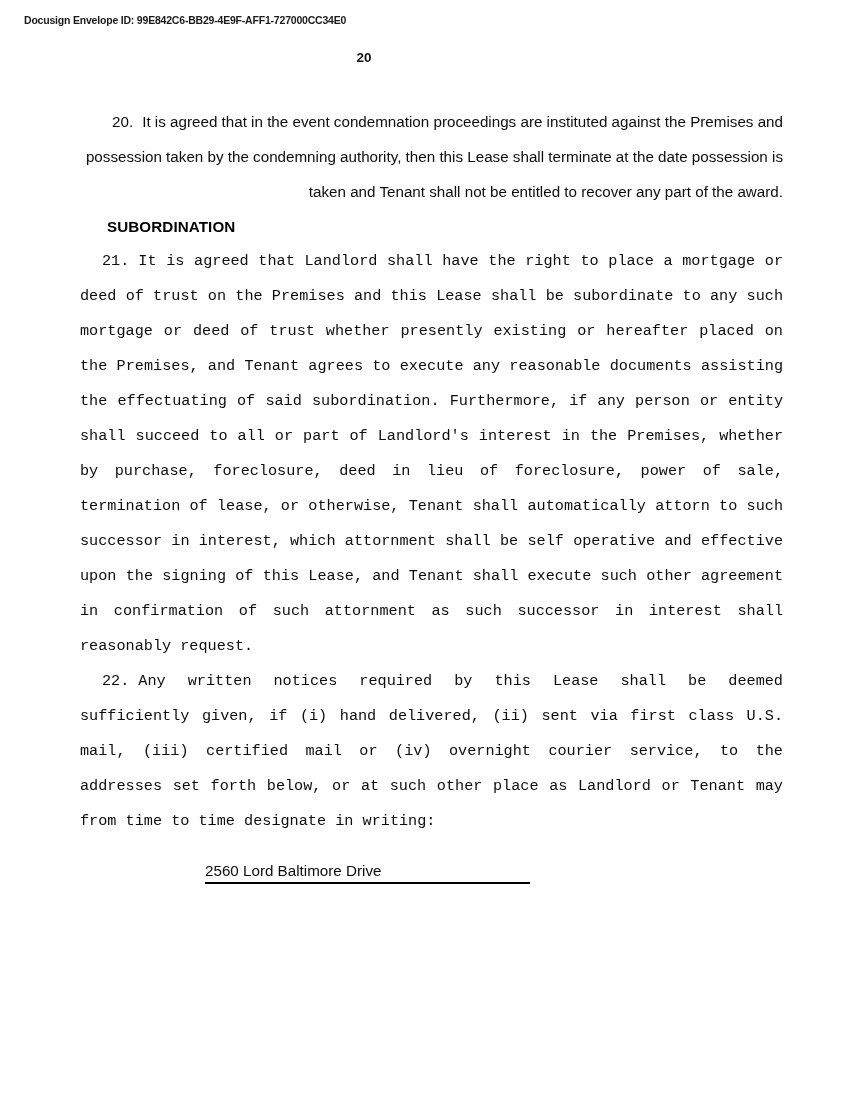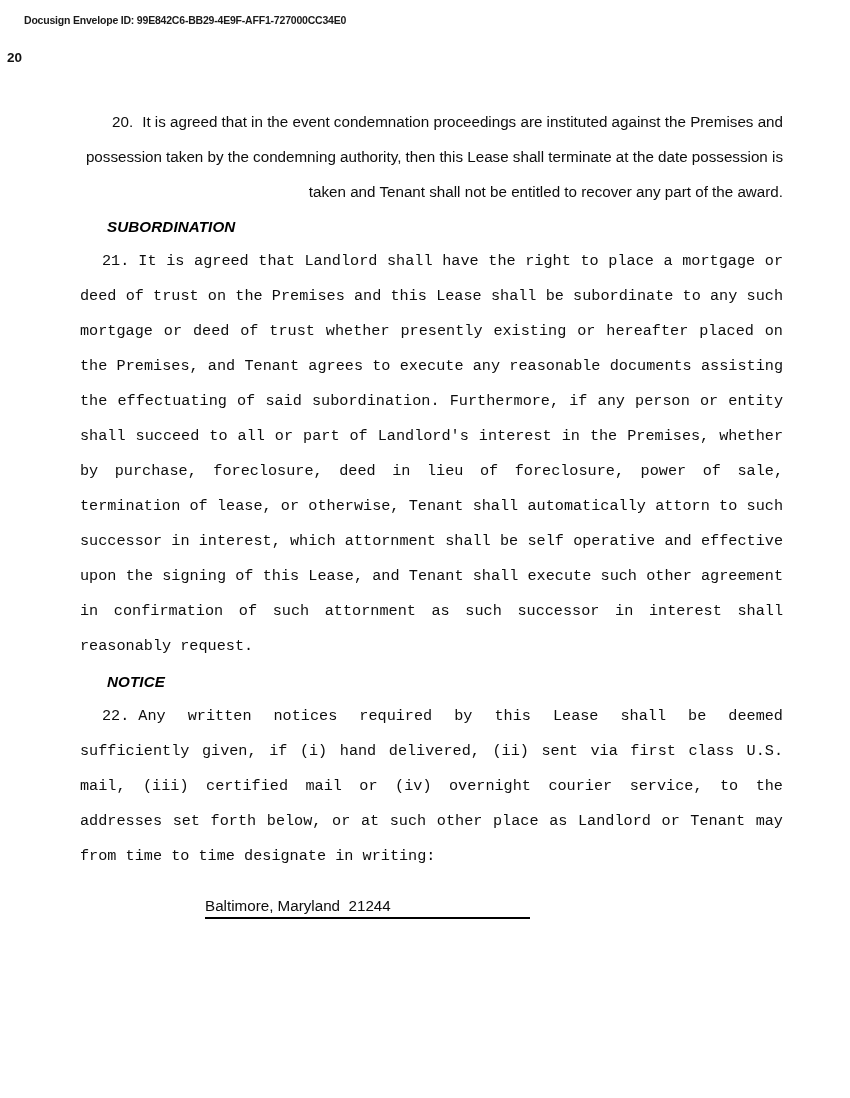--- a/index.html
+++ b/index.html
@@ -30,25 +30,24 @@
     color: #1a1a1a;
     white-space: nowrap;
   }
 
   
   .page-number {
     position: absolute;
     left: 0;
     top: 50px;
     width: 728px;
-    text-align: left;
+    text-align: center;
     font-size: 13.5px;
     font-weight: bold;
     color: #111111;
-    padding-left: 7px;
   }
 
   
   .body-area {
     position: absolute;
     left: 80px;
     top: 104px;
     width: 703px;
   }
 
@@ -74,21 +73,20 @@
   }
 
   .heading {
     font-size: 15.2px;
     line-height: 35px;
     font-weight: bold;
     color: #000000;
     margin: 0;
     padding-left: 27px;
     letter-spacing: 0.1px;
-    font-style: italic;
   }
 
   
   .notice-intro {
     font-size: 15.2px;
     line-height: 35px;
     color: #0d0d0d;
     margin: 0;
     padding-left: 102px;
   }
@@ -125,25 +123,24 @@
   <div class="page-number">20</div>
 
   <div class="body-area">
 
     <p class="para"><span class="indent"></span><span>20.</span><span class="num-gap"></span><span>It is agreed that in the event condemnation proceedings are instituted against the Premises and possession taken by the condemning authority, then this Lease shall terminate at the date possession is taken and Tenant shall not be entitled to recover any part of the award.</span></p>
 
     <p class="heading">SUBORDINATION</p>
 
     <p class="para justified"><span class="indent"></span><span>21.</span><span class="num-gap"></span><span>It is agreed that Landlord shall have the right to place a mortgage or deed of trust on the Premises and this Lease shall be subordinate to any such mortgage or deed of trust whether presently existing or hereafter placed on the Premises, and Tenant agrees to execute any reasonable documents assisting the effectuating of said subordination. Furthermore, if any person or entity shall succeed to all or part of Landlord's interest in the Premises, whether by purchase, foreclosure, deed in lieu of foreclosure, power of sale, termination of lease, or otherwise, Tenant shall automatically attorn to such successor in interest, which attornment shall be self operative and effective upon the signing of this Lease, and Tenant shall execute such other agreement in confirmation of such attornment as such successor in interest shall reasonably request.</span></p>
 
-    <p class="heading">NOTICE</p>
 
     <p class="para justified"><span class="indent"></span><span>22.</span><span class="num-gap"></span><span>Any written notices required by this Lease shall be deemed sufficiently given, if (i) hand delivered, (ii) sent via first class U.S. mail, (iii) certified mail or (iv) overnight courier service, to the addresses set forth below, or at such other place as Landlord or Tenant may from time to time designate in writing:</span></p>
 
 
     <div class="address-block">
       <div class="fill-line">
-        <span class="fill-text">Baltimore, Maryland  21244</span>
+        <span class="fill-text">2560 Lord Baltimore Drive</span>
       </div>
     </div>
 
   </div>
 </div>
 
 </body></html>

